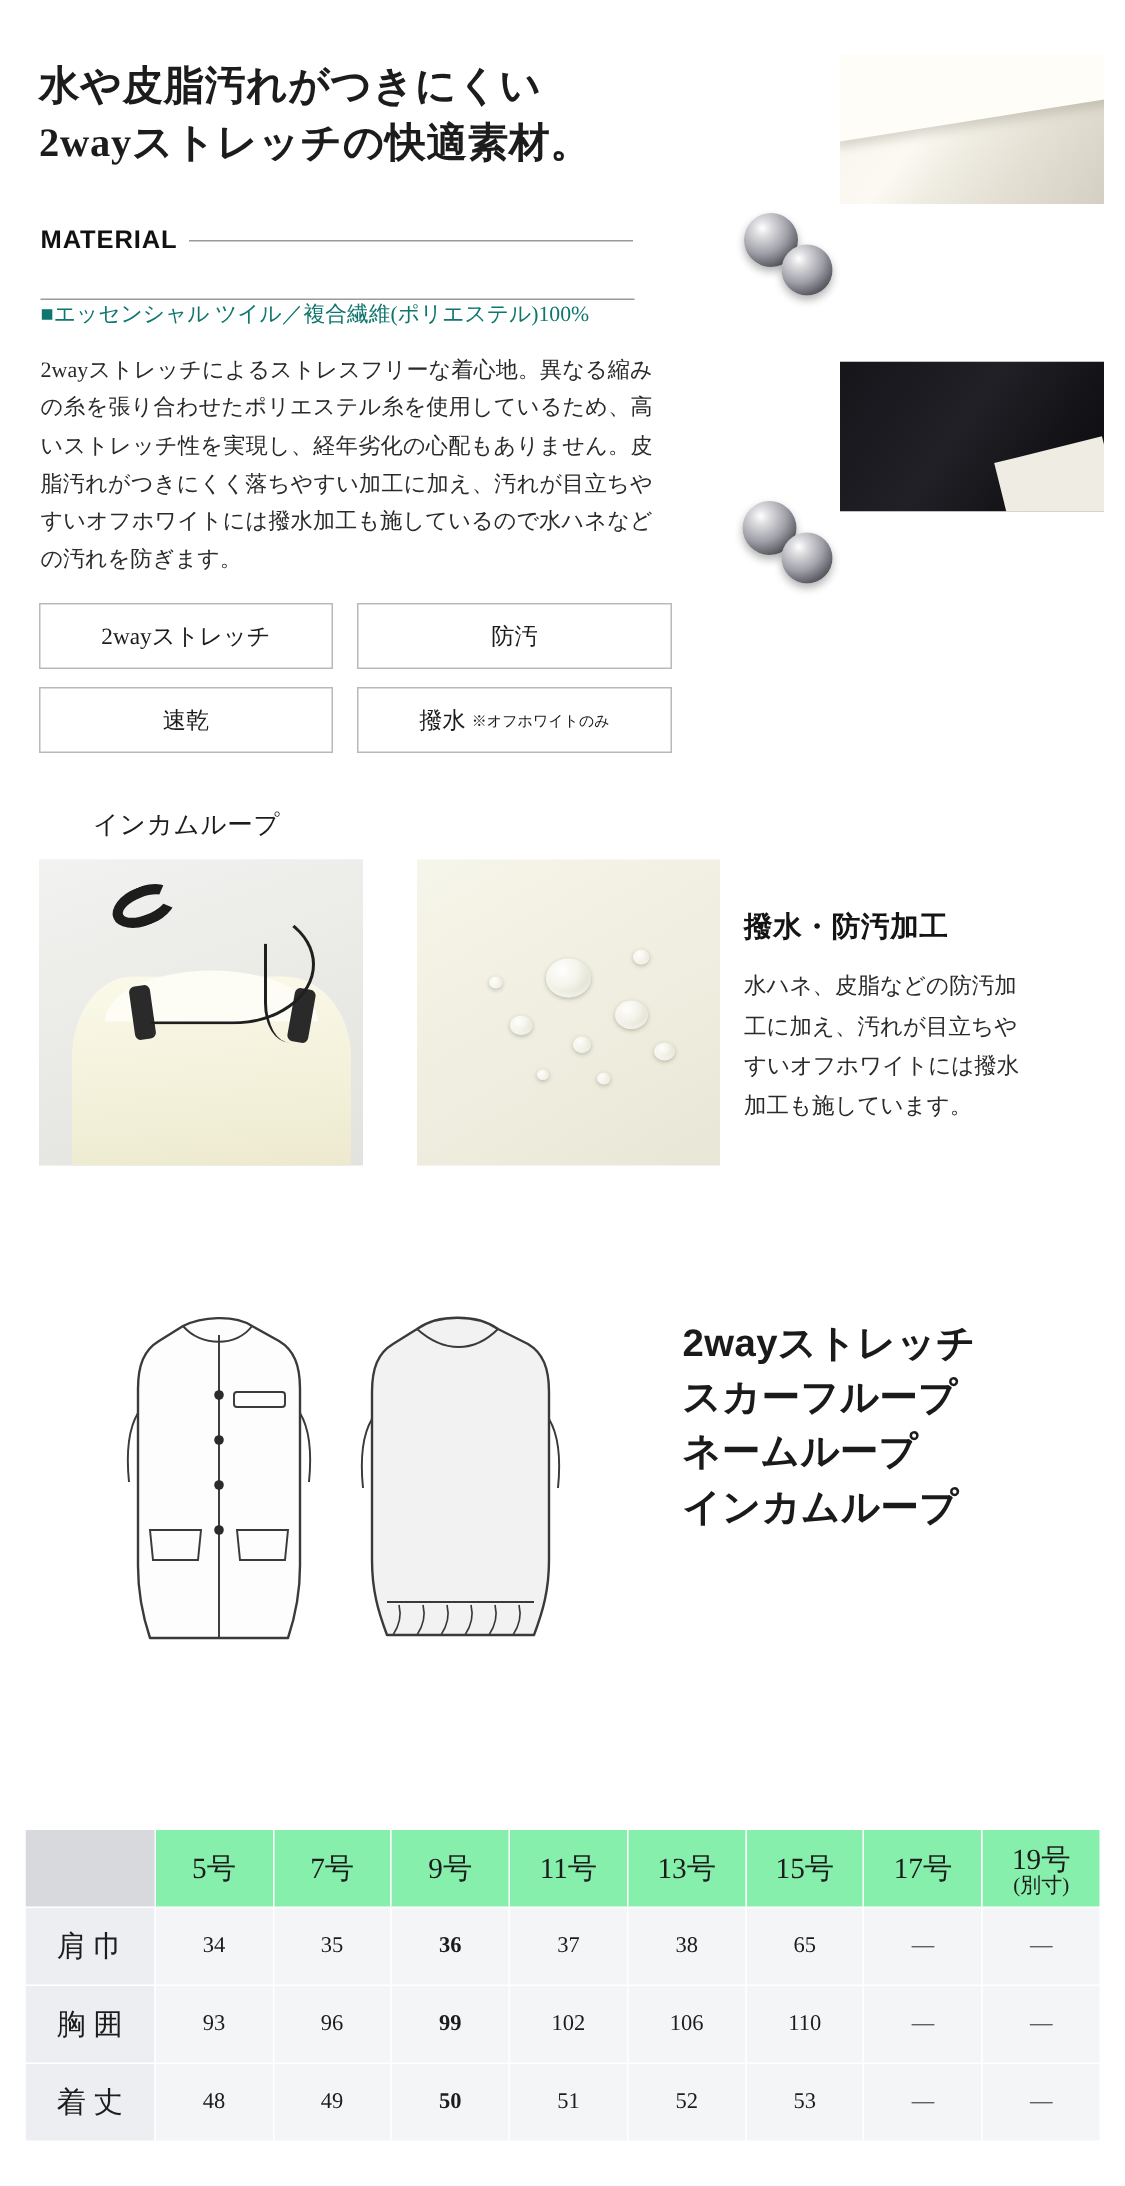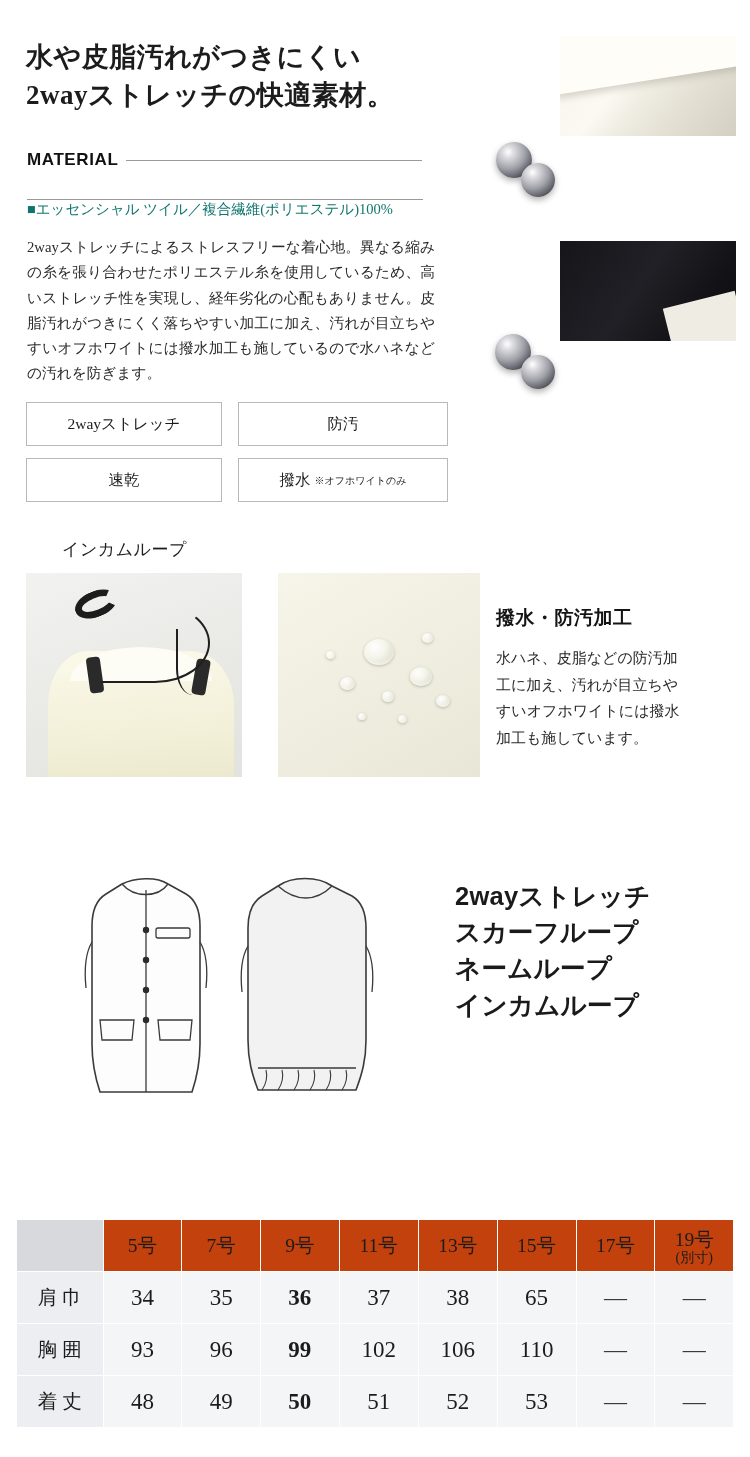--- a/index.html
+++ b/index.html
@@ -319,25 +319,25 @@
     top: 1219px;
     width: 718px;
     border-collapse: collapse;
     font-family: "Liberation Serif", "DejaVu Serif", serif;
   }
   .size-table th, .size-table td {
     border: 1px solid #ffffff;
     text-align: center;
     vertical-align: middle;
     height: 52px;
-    font-size: 23px;
+    font-size: 15px;
     color: #1c1c1c;
   }
   .size-table thead th {
-    background: #c2410c;
+    background: #86efac;
     font-weight: normal;
     font-size: 19.5px;
   }
   .size-table thead th.corner { background: #d7d9dd; }
   .size-table thead th .sub {
     display: block;
     font-size: 14px;
     line-height: 1.05;
     margin-top: -2px;
   }

